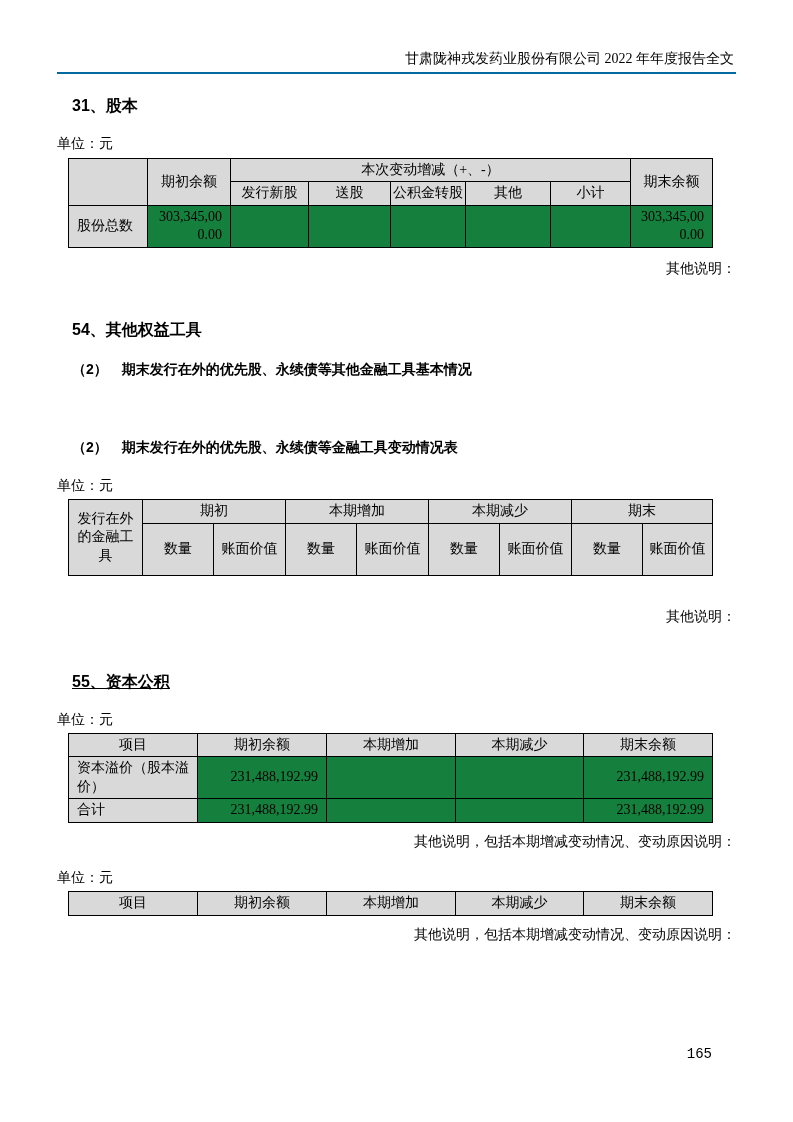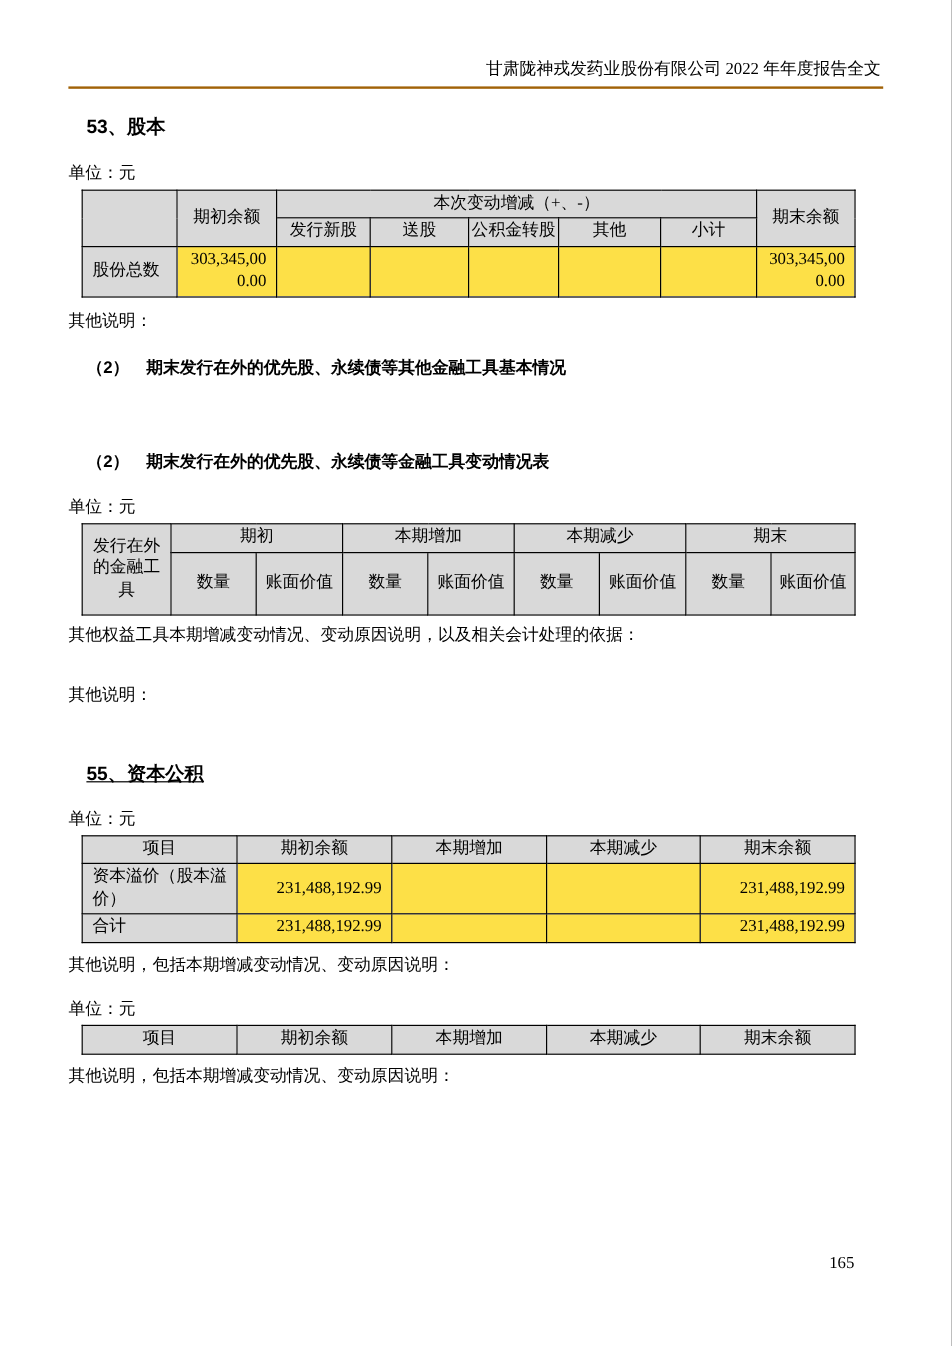--- a/index.html
+++ b/index.html
@@ -13,21 +13,21 @@
     font-size:14px; color:#000;
     padding:50px 57px 0 57px;
     overflow:hidden;
   }
   .doc-header {
     text-align:right;
     font-size:14px;
     line-height:17px;
     padding-bottom:5px;
     padding-right:2px;
-    border-bottom:2px solid #a16207;
+    border-bottom:2px solid #0369a1;
   }
   h2.sec {
     font-family:"Liberation Sans","DejaVu Sans",sans-serif;
     font-weight:bold;
     font-size:16px;
     margin:22px 0 0 15px;
   }
   .subitem {
     font-family:"Liberation Sans","DejaVu Sans",sans-serif;
     font-weight:bold;
@@ -50,52 +50,55 @@
     font-weight:normal;
     line-height:1.32;
     vertical-align:middle;
     overflow:hidden;
   }
   th {
     background:#d9d9d9;
     text-align:center;
     padding:2px 1px;
   }
-  td { padding:2px 8px; background:#fde047; }
+  td { padding:2px 8px; background:#15803d; }
   td.lbl { background:#d9d9d9; text-align:left; }
   td.num { text-align:right; word-break:break-all; }
   .note {
     font-size:14px;
+    margin-left:15px;
     line-height:1.3;
+    text-align:right;
   }
   .page-num {
     position:absolute;
     right:81px; bottom:60px;
     font-size:14px;
+    font-family:Liberation Mono, monospace;
   }
   
   .t-share thead tr { height:23px; }
   .t-share tbody tr { height:36px; }
   .t-fin tr.r1 { height:21px; }
   .t-fin tr.r2 { height:52px; }
   .t-cap  tr.hd { height:23px; }
   .t-cap  tr.d1 { height:40px; }
   .t-cap  tr.d2 { height:23px;margin-top:12px; }
   .t-tre  tr.hd { height:24px; }
 </style>
 </head>
 <body>
 
 <div class="page">
 
   <div class="doc-header">
     <span>甘肃陇神戎发药业股份有限公司 2022 年年度报告全文</span>
   </div>
 
-  <h2 class="sec">53、股本</h2>
+  <h2 class="sec">31、股本</h2>
   <div class="unit-line" style="margin-top:18px; margin-bottom:5px;">单位：元</div>
 
   <table class="t-share">
     <colgroup>
       <col style="width:79px">
         <col style="width:83px">
         <col style="width:78px">
         <col style="width:82px">
       <col style="width:75px">
         <col style="width:85px">
@@ -126,20 +129,21 @@
         <td></td>
         <td></td>
         <td></td>
         <td class="num">303,345,000.00</td>
       </tr>
     </tbody>
   </table>
 
   <p class="note" style="margin-top:12px;">其他说明：</p>
 
+  <h2 class="sec" style="margin-top:42px;">54、其他权益工具</h2>
   <p class="subitem" style="margin-top:20px;">（2）　期末发行在外的优先股、永续债等其他金融工具基本情况</p>
   <p class="subitem" style="margin-top:60px;">（2）　期末发行在外的优先股、永续债等金融工具变动情况表</p>
   <div class="unit-line" style="margin-top:20px; margin-bottom:4px;">单位：元</div>
 
   <table class="t-fin">
     <colgroup>
       <col style="width:74px">
       <col style="width:71px">
         <col style="width:72px">
       <col style="width:71px">
@@ -163,21 +167,20 @@
         <th>数量</th>
         <th>账面价值</th>
         <th>数量</th>
         <th>账面价值</th>
         <th>数量</th>
         <th>账面价值</th>
       </tr>
     </thead>
   </table>
 
-  <p class="note" style="margin-top:8px;">其他权益工具本期增减变动情况、变动原因说明，以及相关会计处理的依据：</p>
   <p class="note" style="margin-top:32px;">其他说明：</p>
 
   <h2 class="sec" style="margin-top:46px;text-decoration:underline;">55、资本公积</h2>
   <div class="unit-line" style="margin-top:18px; margin-bottom:4px;">单位：元</div>
 
   <table class="t-cap">
     <colgroup>
       <col style="width:129px">
         <col style="width:129px">
         <col style="width:129px">

